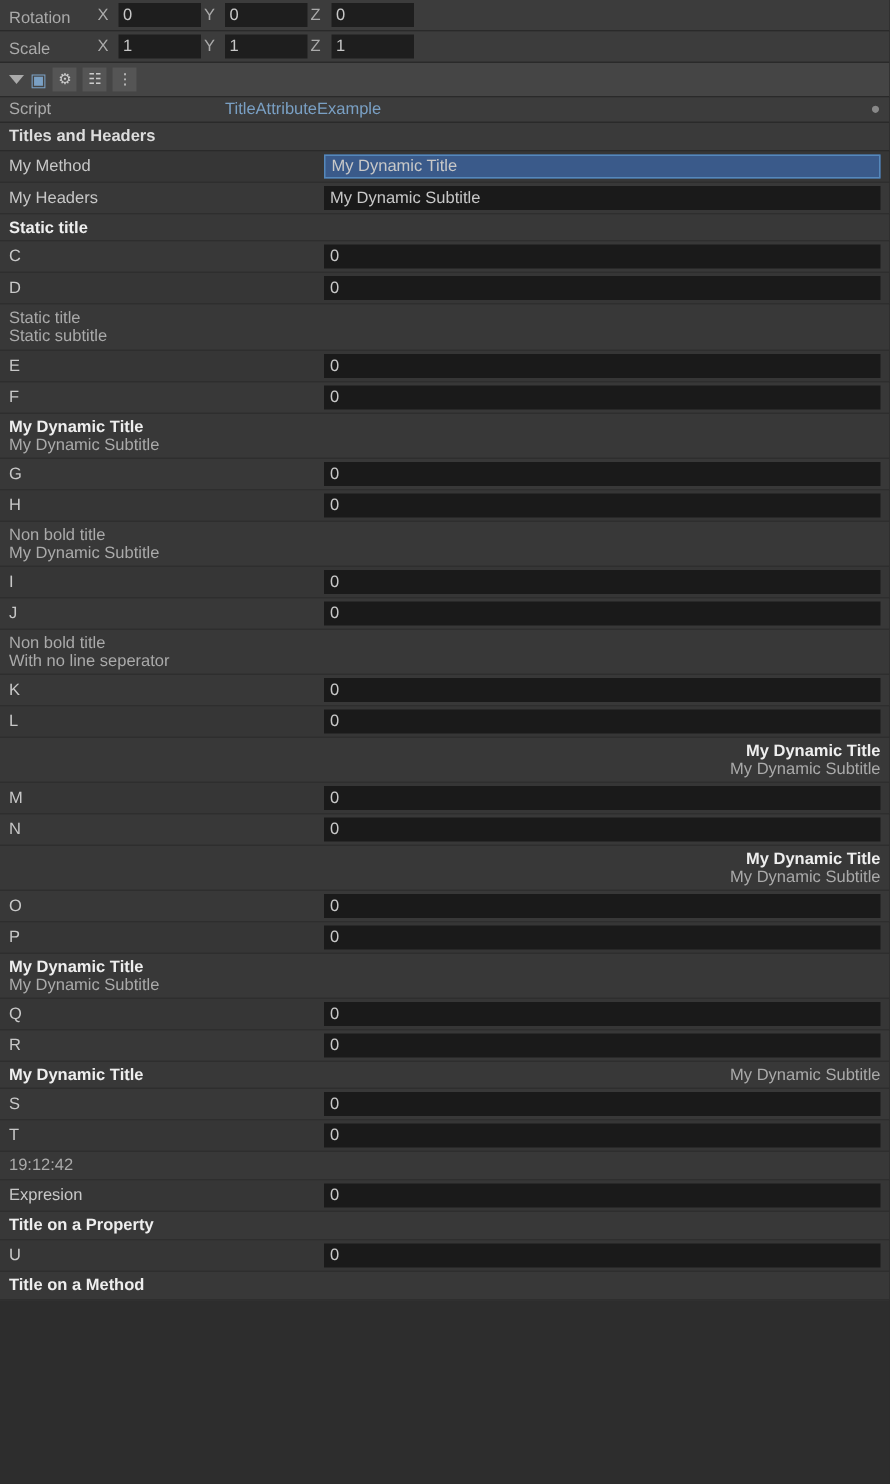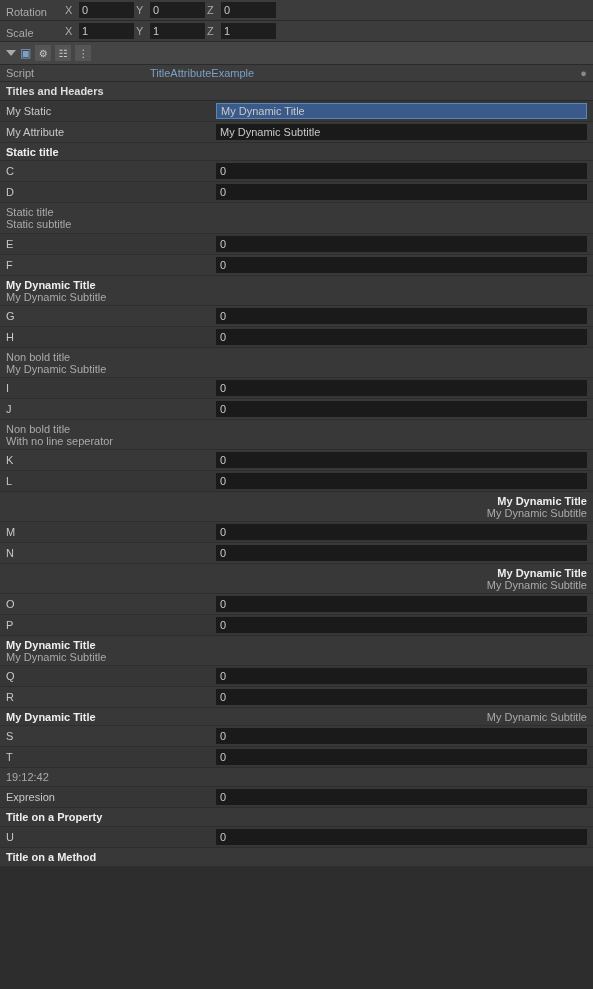--- a/index.html
+++ b/index.html
@@ -233,26 +233,26 @@
   <span class="script-label">Script</span>
   <span class="script-value">TitleAttributeExample</span>
   <span style="margin-left:auto;color:#888;">●</span>
 </div>
 
 <div class="section-header">
   <span>Titles and Headers</span>
 </div>
 
 <div class="field-row">
-  <span class="field-label">My Static</span>
+  <span class="field-label">My Method</span>
   <input class="field-input active-edit" value="My Dynamic Title" style="">
 </div>
 
 <div class="field-row">
-  <span class="field-label">My Attribute</span>
+  <span class="field-label">My Headers</span>
   <input class="field-input" value="My Dynamic Subtitle" style="">
 </div>
 
 <div class="title-block">
   <div class="title-bold">Static title</div>
 </div>
 
 <div class="field-row">
   <span class="field-label">C</span>
   <input class="field-input" value="0" style="">

